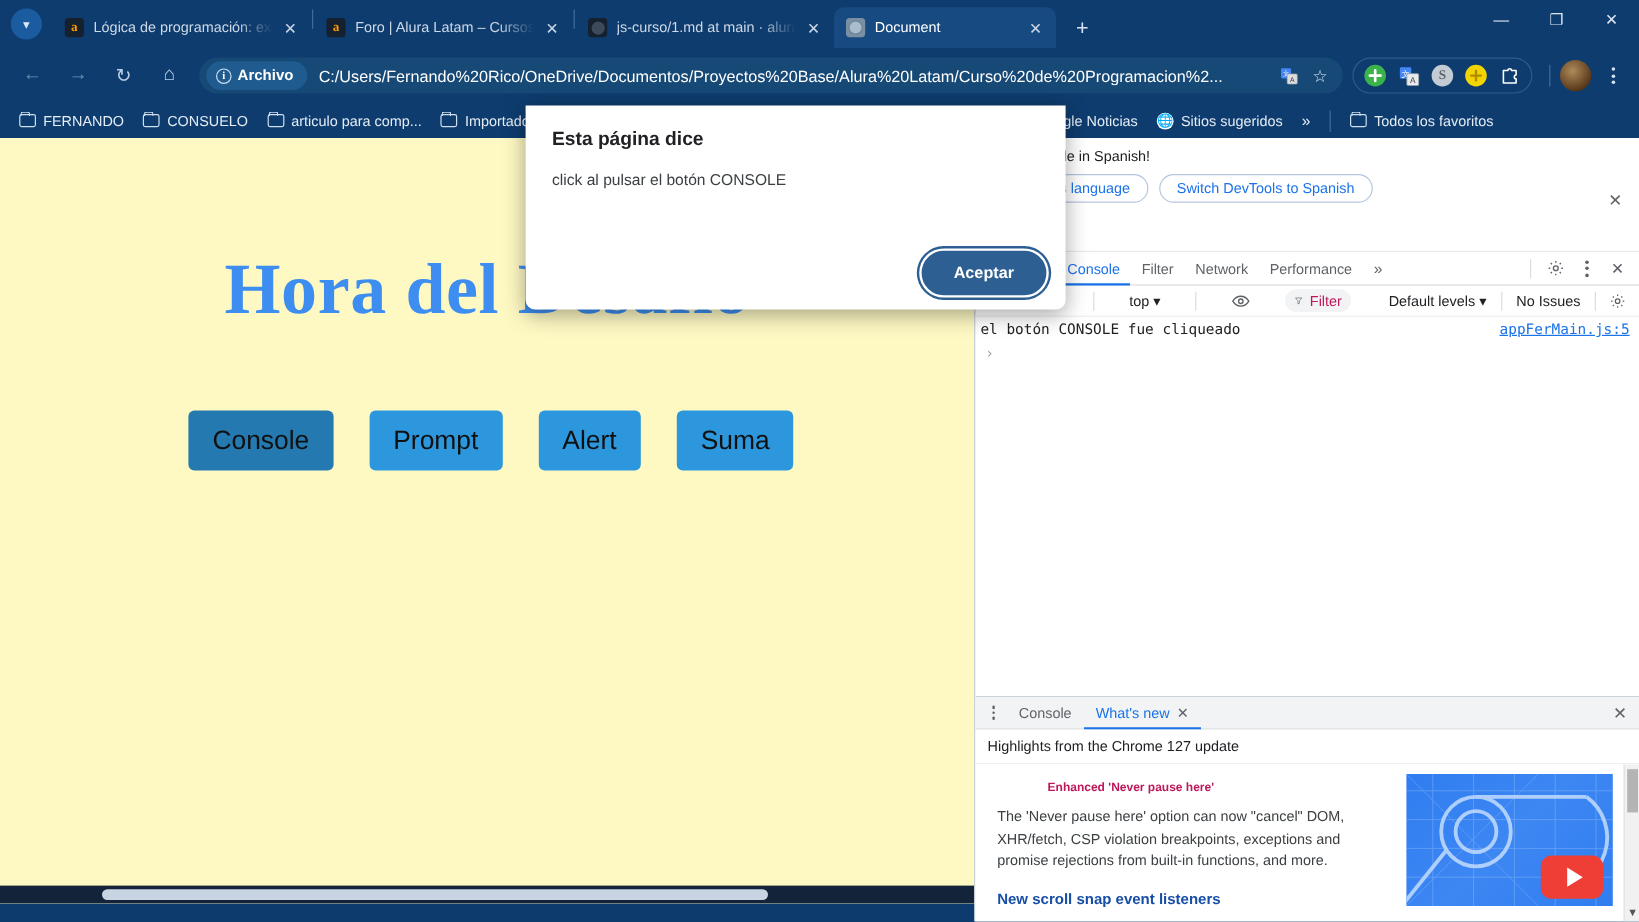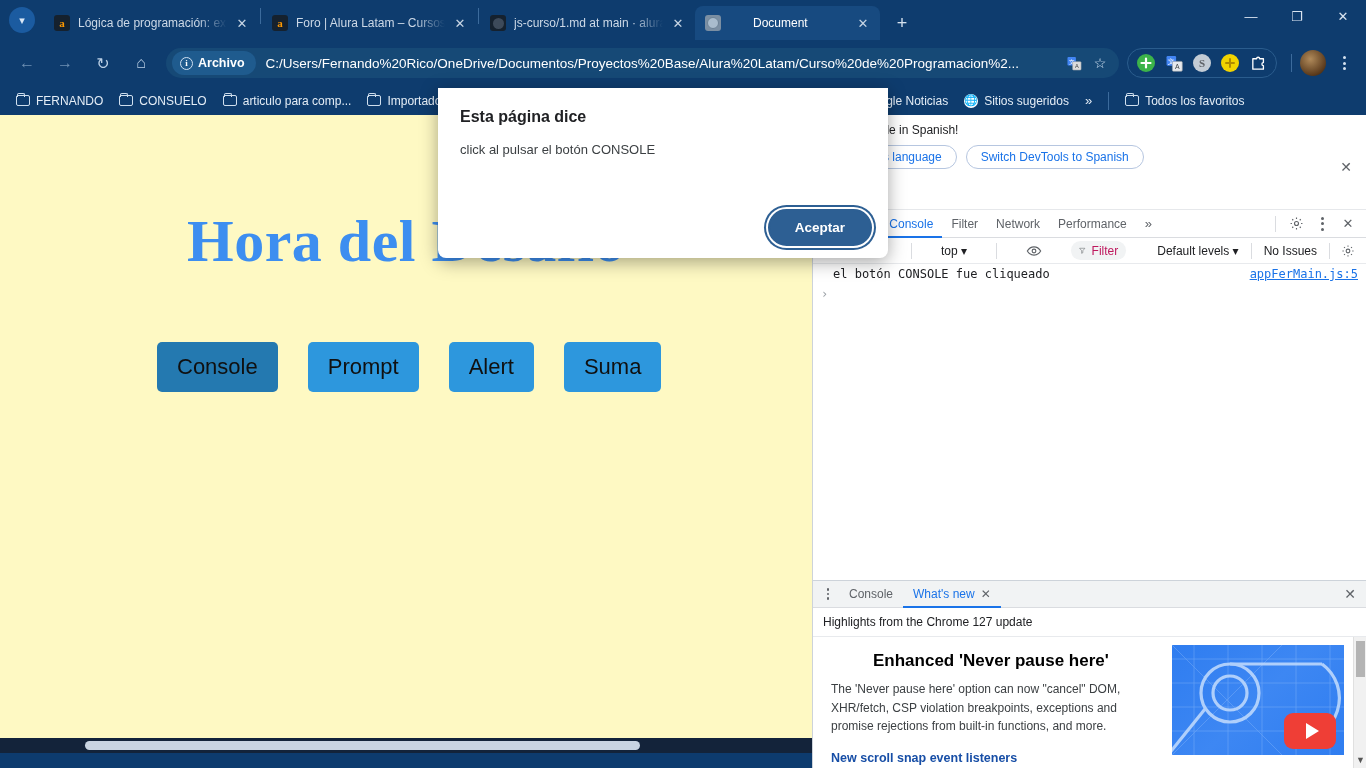--- a/index.html
+++ b/index.html
@@ -48,21 +48,21 @@
   .fav-doc { background: #7b8fa3; border-radius: 50%; position: relative; }
   .fav-doc::after {
     content: ""; position: absolute; inset: 2px; border-radius: 50%;
     background: #a9bccd; border: 1px solid #6c8296;
   }
   .tab .title {
     flex: 1; white-space: nowrap; overflow: hidden;
     -webkit-mask-image: linear-gradient(90deg,#000 80%,transparent 100%);
     mask-image: linear-gradient(90deg,#000 80%,transparent 100%);
   }
-  .tab.active .title { mask-image: none; margin-left: 24px; -webkit-mask-image: none; }
+  .tab.active .title { mask-image: none; -webkit-mask-image: none; }
   .tab .tclose {
     width: 18px; height: 18px; margin-left: 6px; flex: 0 0 18px;
     display: flex; align-items: center; justify-content: center;
     font-size: 13px; color: #c7d5e4; border-radius: 50%;
   }
   .tab-sep { width: 1px; height: 16px; background: #3c6b9c; align-self: center;
              margin: 0 1px 9px 1px; }
   .newtab {
     width: 28px; height: 28px; margin: 0 0 3px 8px; border-radius: 50%;
     display: flex; align-items: center; justify-content: center;
@@ -224,21 +224,21 @@
     flex: 1; height: 19px; background: #f1f3f4; border-radius: 10px;
     display: flex; align-items: center; padding: 0 8px; gap: 6px;
     color: #be185d; font-size: 12px; margin: 0 6px; min-width: 40px;
   }
   .ct-right { display: flex; align-items: center; gap: 0px; white-space: nowrap; }
   .ct-text { font-size: 12px; color: #202124; padding: 0 6px; }
 
   .console-body { flex: 1; overflow: hidden; background: #fff; position: relative; }
   .console-line {
     display: flex; align-items: baseline; padding: 3px 8px 3px 4px;
-    font-family: "DejaVu Sans Mono", monospace; font-size: 12px; color: #202124; margin-left: 16px;
+    font-family: "DejaVu Sans Mono", monospace; font-size: 12px; color: #202124;
   }
   .console-line .src {
     margin-left: auto; color: #1a73e8; text-decoration: underline;
     font-family: "DejaVu Sans Mono", monospace; font-size: 12px;
   }
   .console-prompt {
     padding: 3px 8px 3px 8px; color: #9aa0a6;
     font-family: "DejaVu Sans Mono", monospace; font-size: 12px;
   }
 
@@ -264,21 +264,21 @@
   .drawer-tab .x { font-size: 12px; color: #5f6368; }
   .drawer-close {
     margin-left: auto; width: 24px; height: 24px; margin-right: 4px;
     display: flex; align-items: center; justify-content: center; color: #5f6368; font-size: 14px;
   }
   .whatsnew-head {
     padding: 7px 10px; font-size: 12px; color: #202124; border-bottom: 1px solid #e8eaed;
     background: #fff;
   }
   .whatsnew-body { flex: 1; position: relative; overflow: hidden; background: #fff; padding: 14px 10px 0 18px; }
-  .wn-item-title { color: #000000; font-weight: bold; font-size: 17px; margin-bottom: 9px; padding-left: 42px; }
+  .wn-item-title { color: #be185d; font-weight: bold; font-size: 10px; margin-bottom: 9px; padding-left: 42px; }
   .wn-item-body { color: #3c4043; font-size: 12px; line-height: 1.55; max-width: 300px; }
   .wn-item-title2 { color: #174ea6; font-weight: bold; font-size: 12.5px; margin-top: 15px; }
   .wn-thumb {
     position: absolute; right: 22px; top: 8px; width: 172px; height: 110px;
     background: linear-gradient(135deg,#2f7df0 0%,#3d87f3 50%,#2f7df0 100%);
     overflow: hidden;
   }
   .wn-thumb svg { position: absolute; inset: 0; }
   .yt-badge {
     position: absolute; right: 8px; bottom: 6px; width: 52px; height: 36px;

